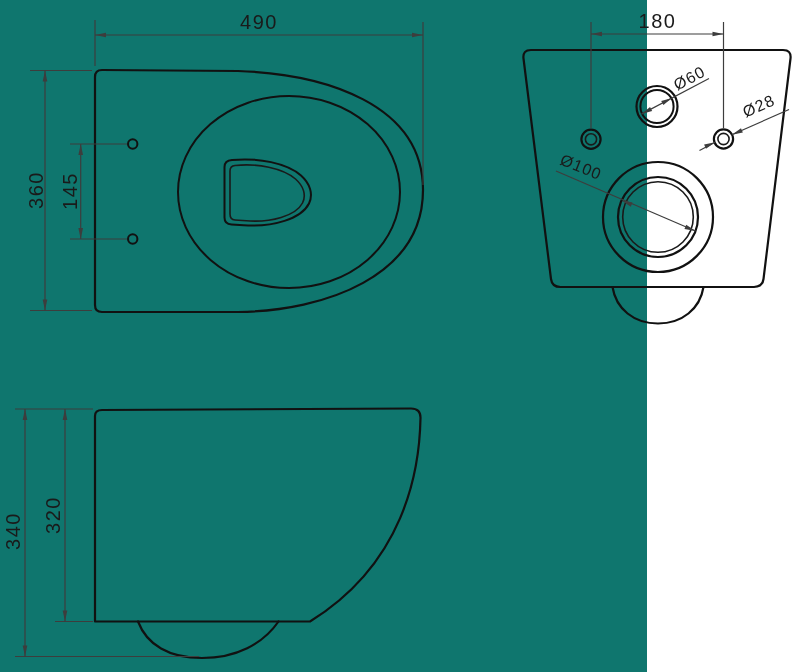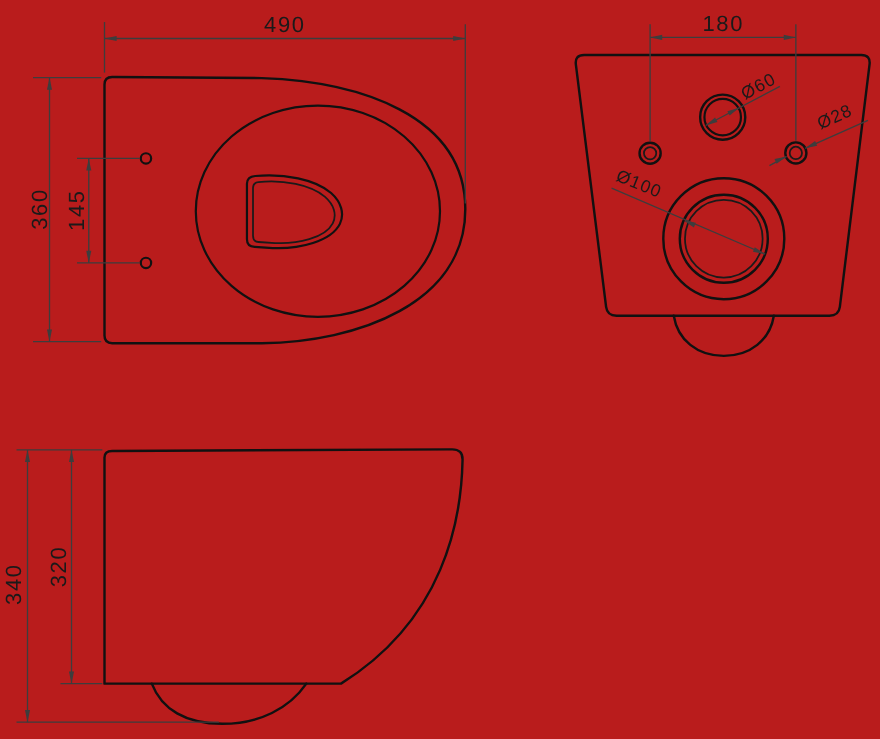--- a/index.html
+++ b/index.html
@@ -5,23 +5,23 @@
   html, body {
     margin: 0;
     padding: 0;
     background: #ffffff;
     width: 800px;
     height: 672px;
     overflow: hidden;
   }
   .stage {
     position: relative;
-    width: 800px;
+    width: 647px;
     height: 672px;
-    background: #b91c1c;
+    background: #0f766e;
   }
   svg { display: block; }
   .ol   { fill: none; stroke: #111111; stroke-width: 2.2; stroke-linecap: round; stroke-linejoin: round; }
   .ol2  { fill: none; stroke: #111111; stroke-width: 2;   stroke-linecap: round; stroke-linejoin: round; }
   .olt  { fill: none; stroke: #1a1a1a; stroke-width: 1.6; stroke-linecap: round; stroke-linejoin: round; }
   .dim  { fill: none; stroke: #3d3d3d; stroke-width: 1.2; stroke-linecap: butt; }
   .arr  { fill: #3d3d3d; stroke: none; }
   .t {
     font-family: "Liberation Sans", "DejaVu Sans", sans-serif;
     font-size: 20px;

